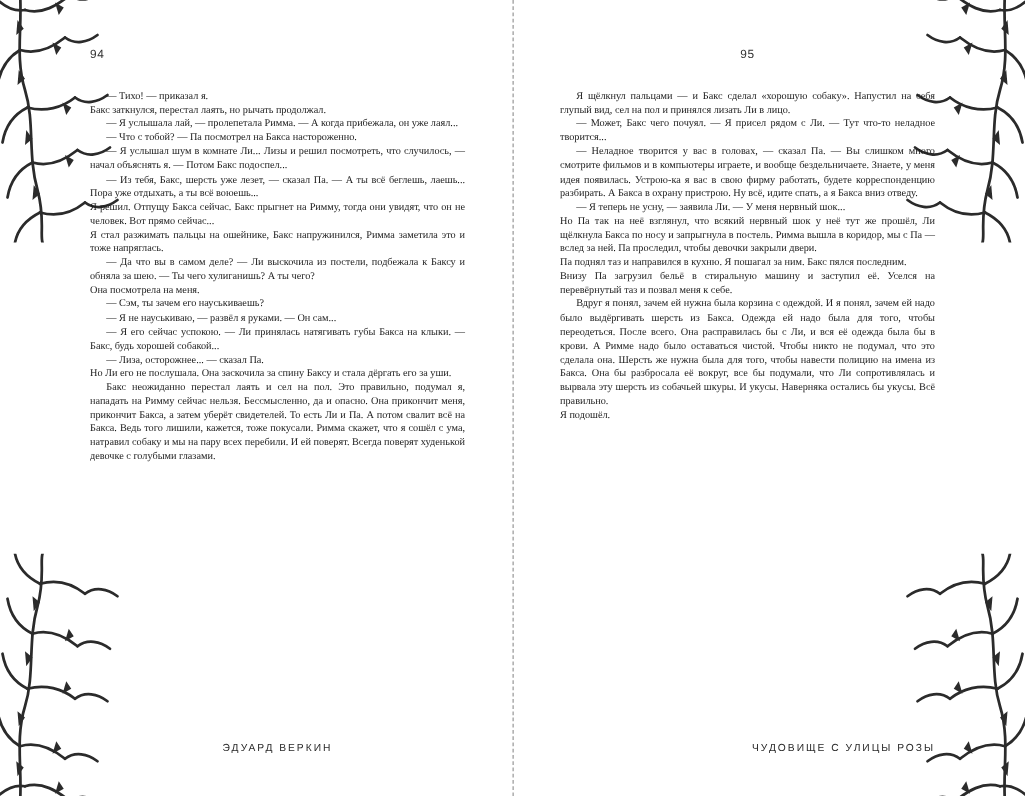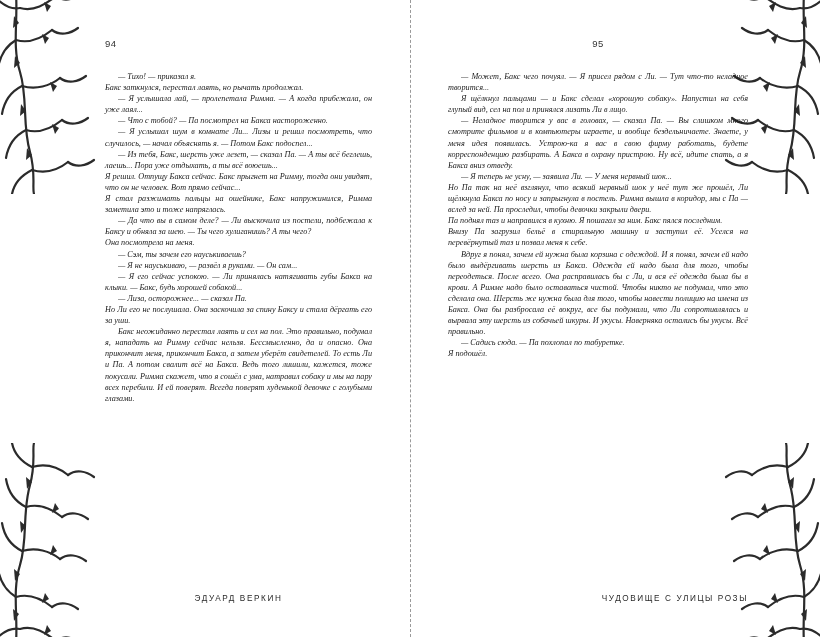--- a/index.html
+++ b/index.html
@@ -28,21 +28,21 @@
   }
   .page-inner {
     position: absolute;
     top: 38px;
     bottom: 34px;
     left: 0;
     right: 0;
     display: flex;
     flex-direction: column;
   }
-  .page.left .page-inner { left: 72px; right: 38px; margin-left: 33px; }
+  .page.left .page-inner { left: 72px; right: 38px; }
   .page.right .page-inner { left: 38px; right: 72px; }
 
   .folio {
     font-size: 9.5px;
     letter-spacing: 0.5px;
     color: #333;
     margin-bottom: 22px;
     font-family: "Liberation Sans", sans-serif;
   }
   .page.left .folio { text-align: left; }
@@ -52,21 +52,20 @@
     flex: 1 1 auto;
     font-size: 8.2px;
     line-height: 11.1px;
     text-align: justify;
     text-justify: inter-word;
     hyphens: manual;
   }
   .body-text p {
     margin: 0;
     text-indent: 13px;
-    font-style: italic;
   }
   .body-text p.noindent {
     text-indent: 0;
   }
 
   .runhead {
     font-family: "Liberation Sans", sans-serif;
     font-size: 8.2px;
     letter-spacing: 1.6px;
     color: #2a2a2a;
@@ -255,29 +254,28 @@
           <path d="M48 40 l7 4 -4 6 z"></path>
           <path d="M56 88 l7 4 -4 6 z"></path>
           <path d="M58 130 l7 4 -4 6 z"></path>
         </g>
       </svg>
     </div>
 
     <div class="page-inner">
       <div class="folio">95</div>
       <div class="body-text">
+        <p>Я щёлкнул пальцами — и Бакс сделал «хорошую собаку». Напустил на себя глупый вид, сел на пол и принялся лизать Ли в лицо.</p>
         <p>— Может, Бакс чего почуял. — Я присел рядом с Ли. — Тут что-то неладное творится...</p>
-        <p>Я щёлкнул пальцами — и Бакс сделал «хорошую собаку». Напустил на себя глупый вид, сел на пол и принялся лизать Ли в лицо.</p>
         <p>— Неладное творится у вас в головах, — сказал Па. — Вы слишком много смотрите фильмов и в компьютеры играете, и вообще бездельничаете. Знаете, у меня идея появилась. Устрою-ка я вас в свою фирму работать, будете корреспонденцию разбирать. А Бакса в охрану пристрою. Ну всё, идите спать, а я Бакса вниз отведу.</p>
         <p>— Я теперь не усну, — заявила Ли. — У меня нервный шок...</p>
         <p class="noindent">Но Па так на неё взглянул, что всякий нервный шок у неё тут же прошёл, Ли щёлкнула Бакса по носу и запрыгнула в постель. Римма вышла в коридор, мы с Па — вслед за ней. Па проследил, чтобы девочки закрыли двери.</p>
         <p class="noindent">Па поднял таз и направился в кухню. Я пошагал за ним. Бакс пялся последним.</p>
         <p class="noindent">Внизу Па загрузил бельё в стиральную машину и заступил её. Уселся на перевёрнутый таз и позвал меня к себе.</p>
         <p>Вдруг я понял, зачем ей нужна была корзина с одеждой. И я понял, зачем ей надо было выдёргивать шерсть из Бакса. Одежда ей надо была для того, чтобы переодеться. После всего. Она расправилась бы с Ли, и вся её одежда была бы в крови. А Римме надо было оставаться чистой. Чтобы никто не подумал, что это сделала она. Шерсть же нужна была для того, чтобы навести полицию на имена из Бакса. Она бы разбросала её вокруг, все бы подумали, что Ли сопротивлялась и вырвала эту шерсть из собачьей шкуры. И укусы. Наверняка остались бы укусы. Всё правильно.</p>
-        <p>— Садись сюда. — Па похлопал по табуретке.</p>
         <p class="noindent">Я подошёл.</p>
       </div>
       <div class="runhead">ЧУДОВИЩЕ С УЛИЦЫ РОЗЫ</div>
     </div>
   </div>
 
   <div class="gutter"></div>
 </div>
 
 </body></html>

